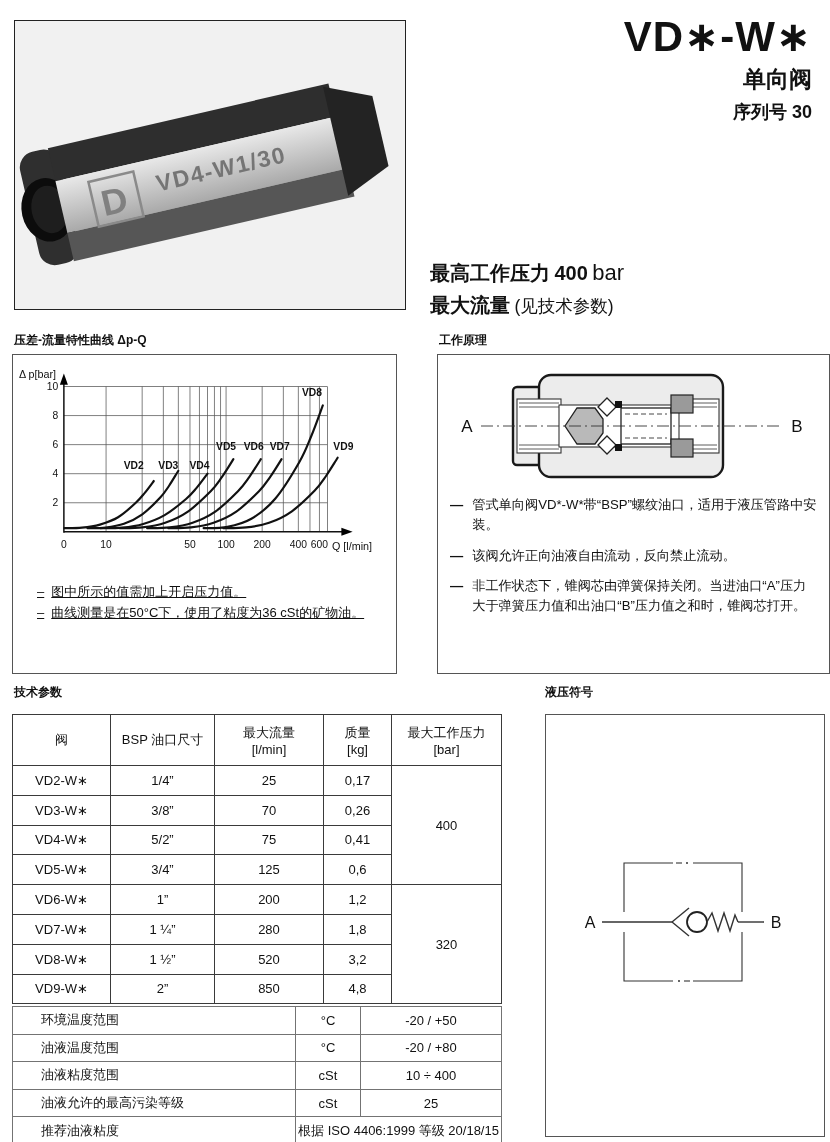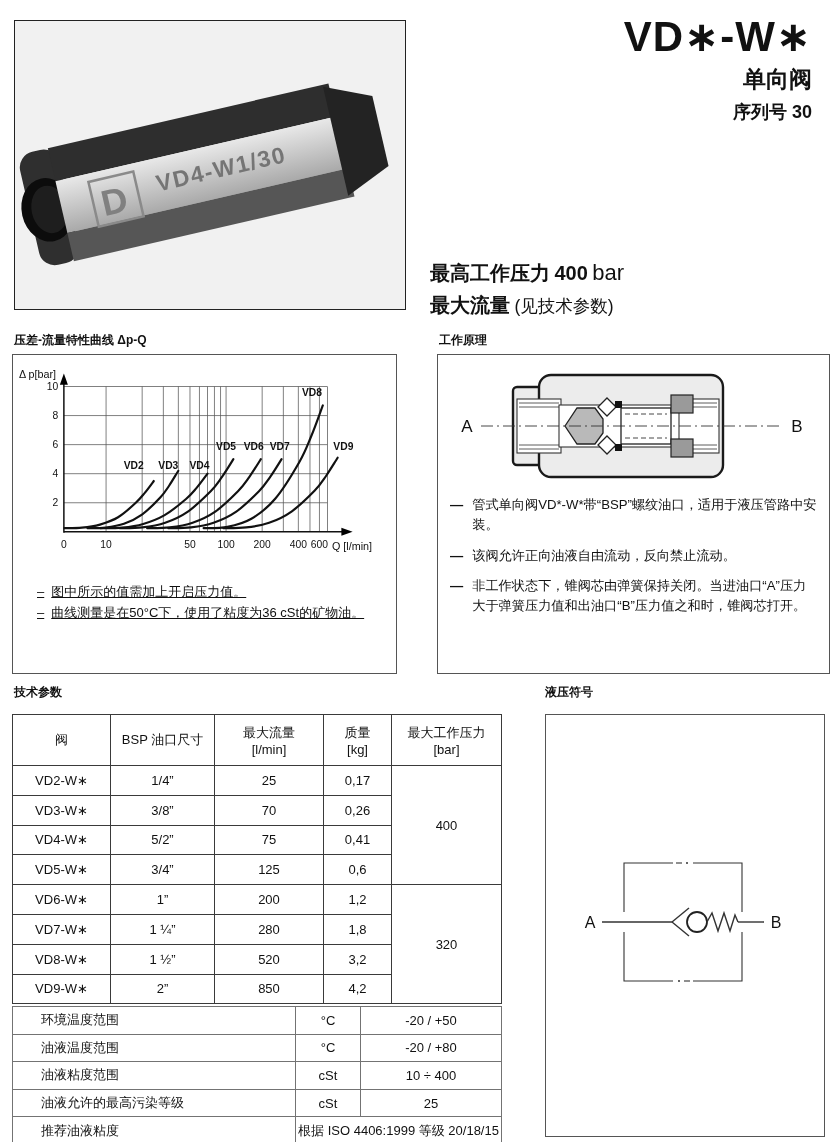--- a/index.html
+++ b/index.html
@@ -318,21 +318,21 @@
   <tr>
     <td>VD8-W∗</td>
     <td>1 ½”</td>
     <td>520</td>
     <td>3,2</td>
   </tr>
   <tr>
     <td>VD9-W∗</td>
     <td>2”</td>
     <td>850</td>
-    <td>4,2</td>
+    <td>4,8</td>
   </tr>
 </tbody>
   </table>
 
 <table class="abs cond-table">
   <colgroup>
       <col style="width:283px">
       <col style="width:65px">
       <col style="width:141px">
     </colgroup>

